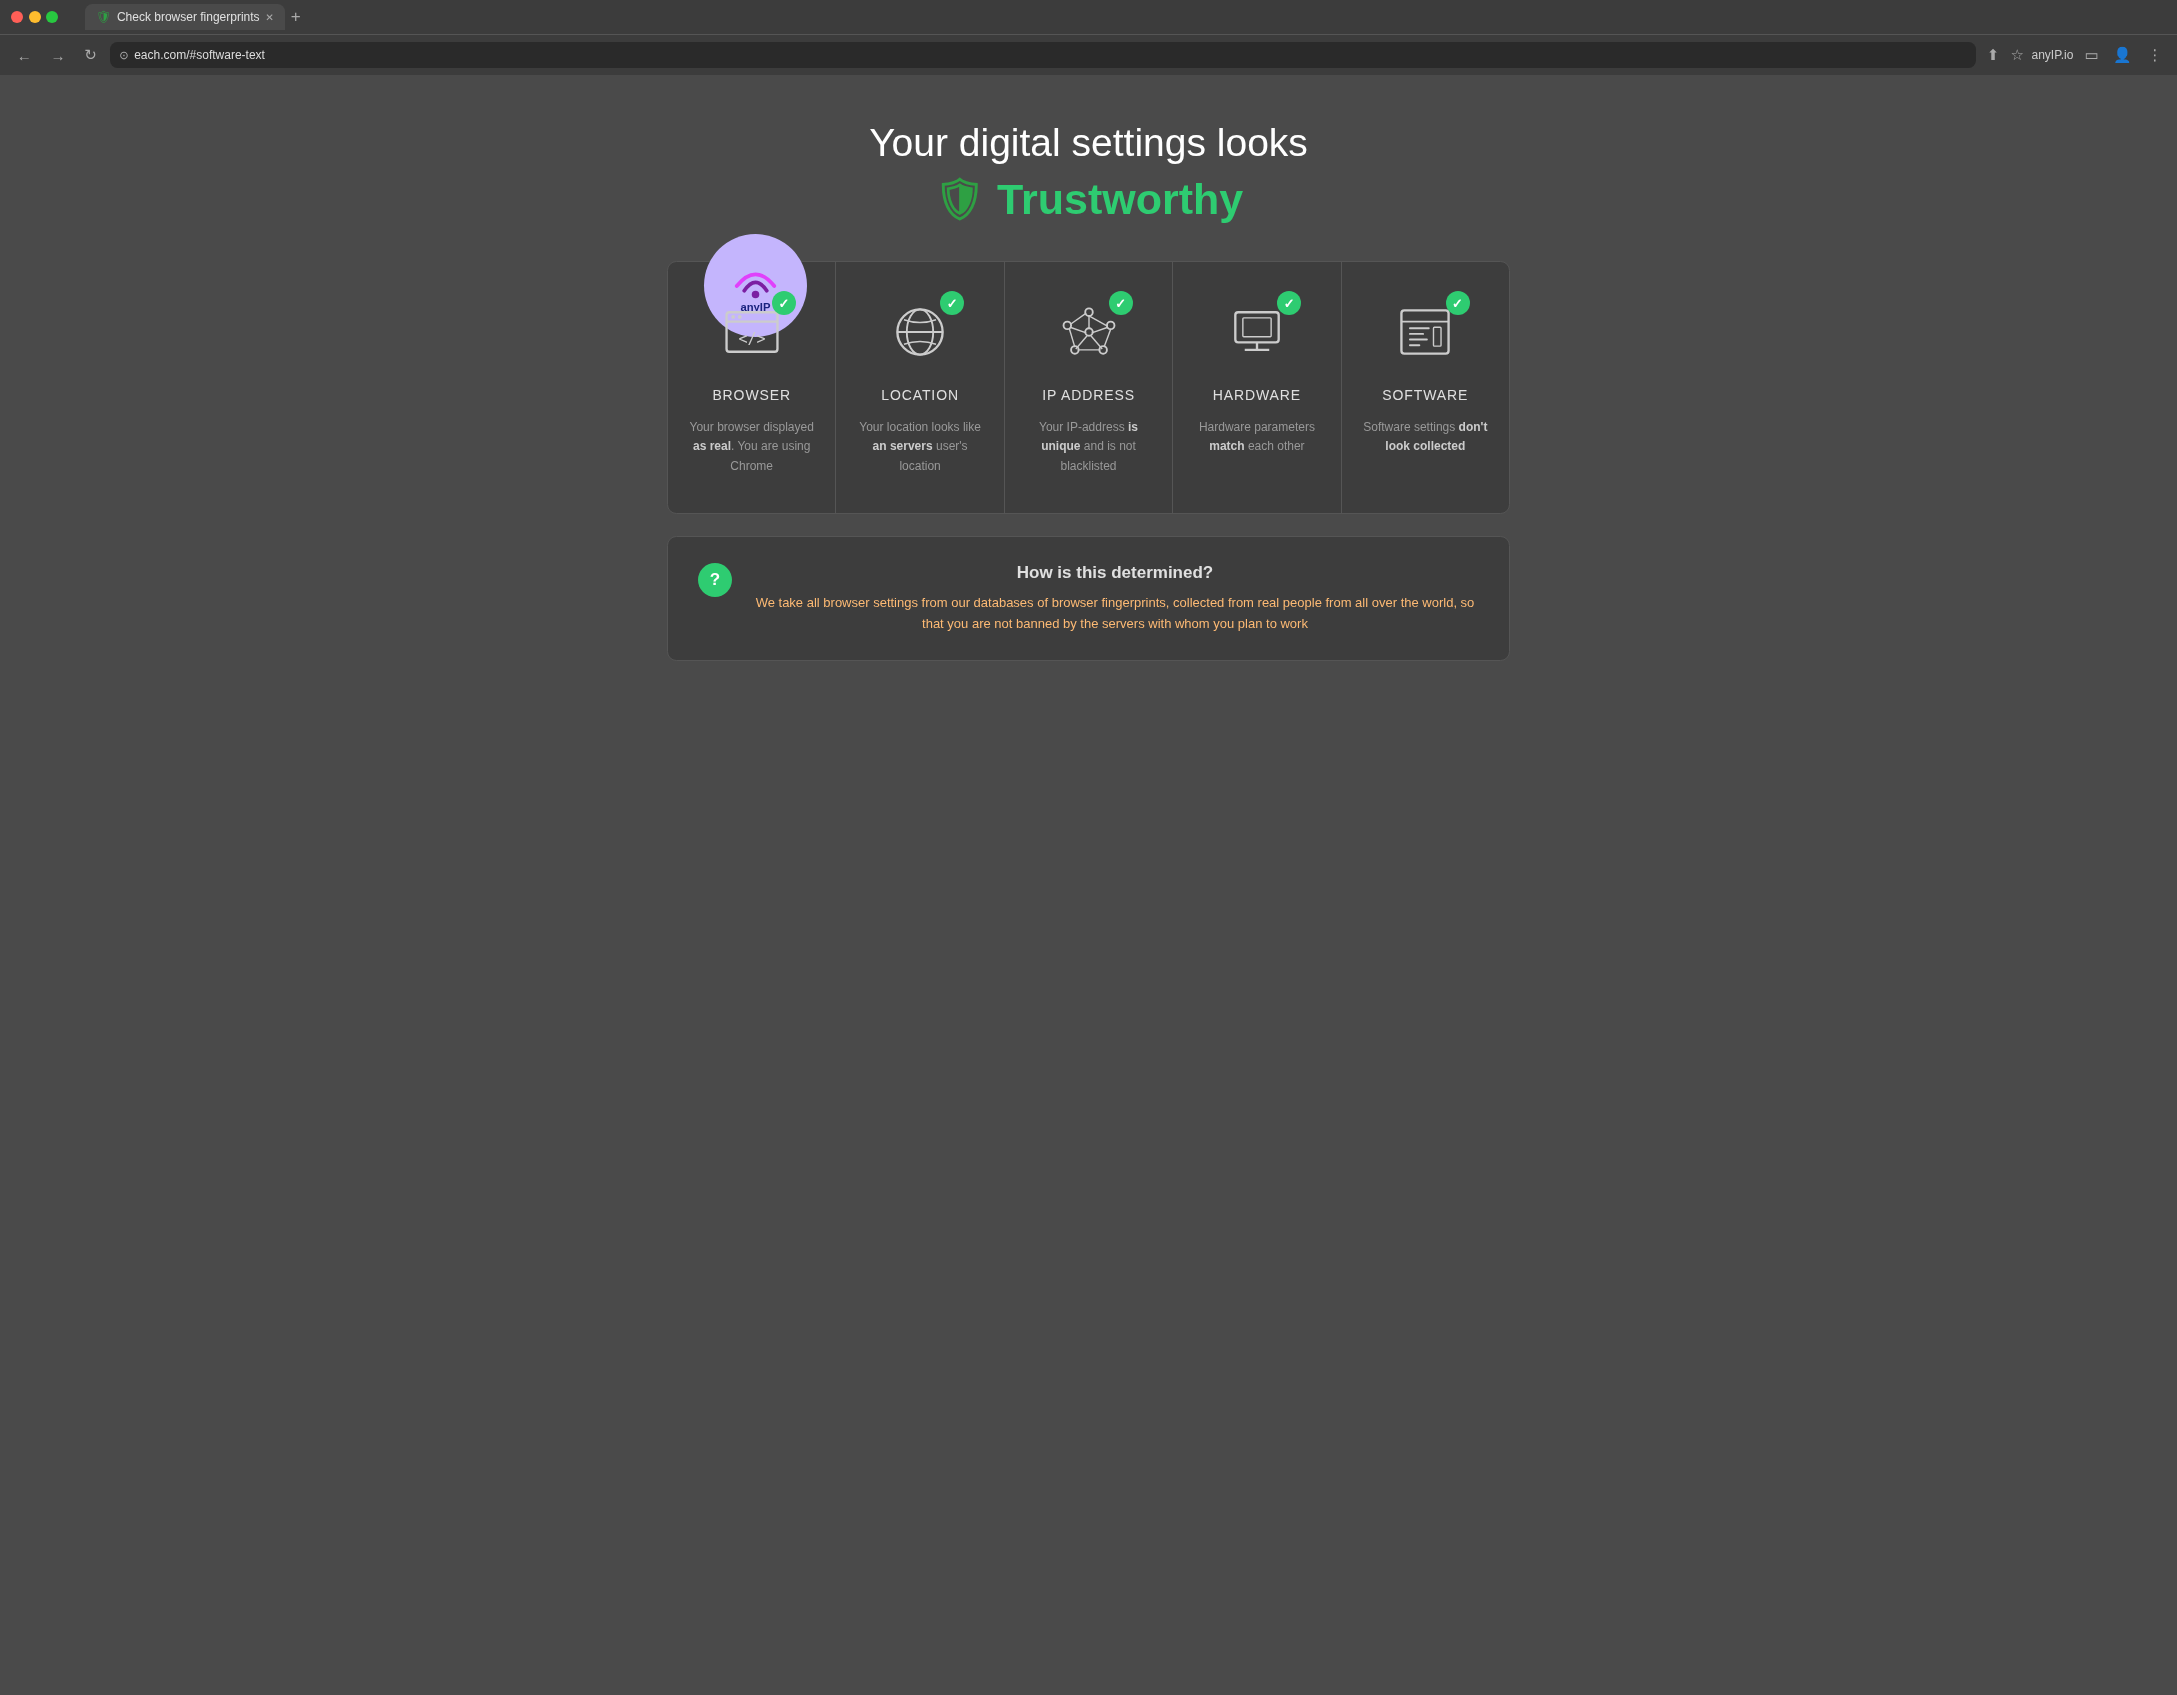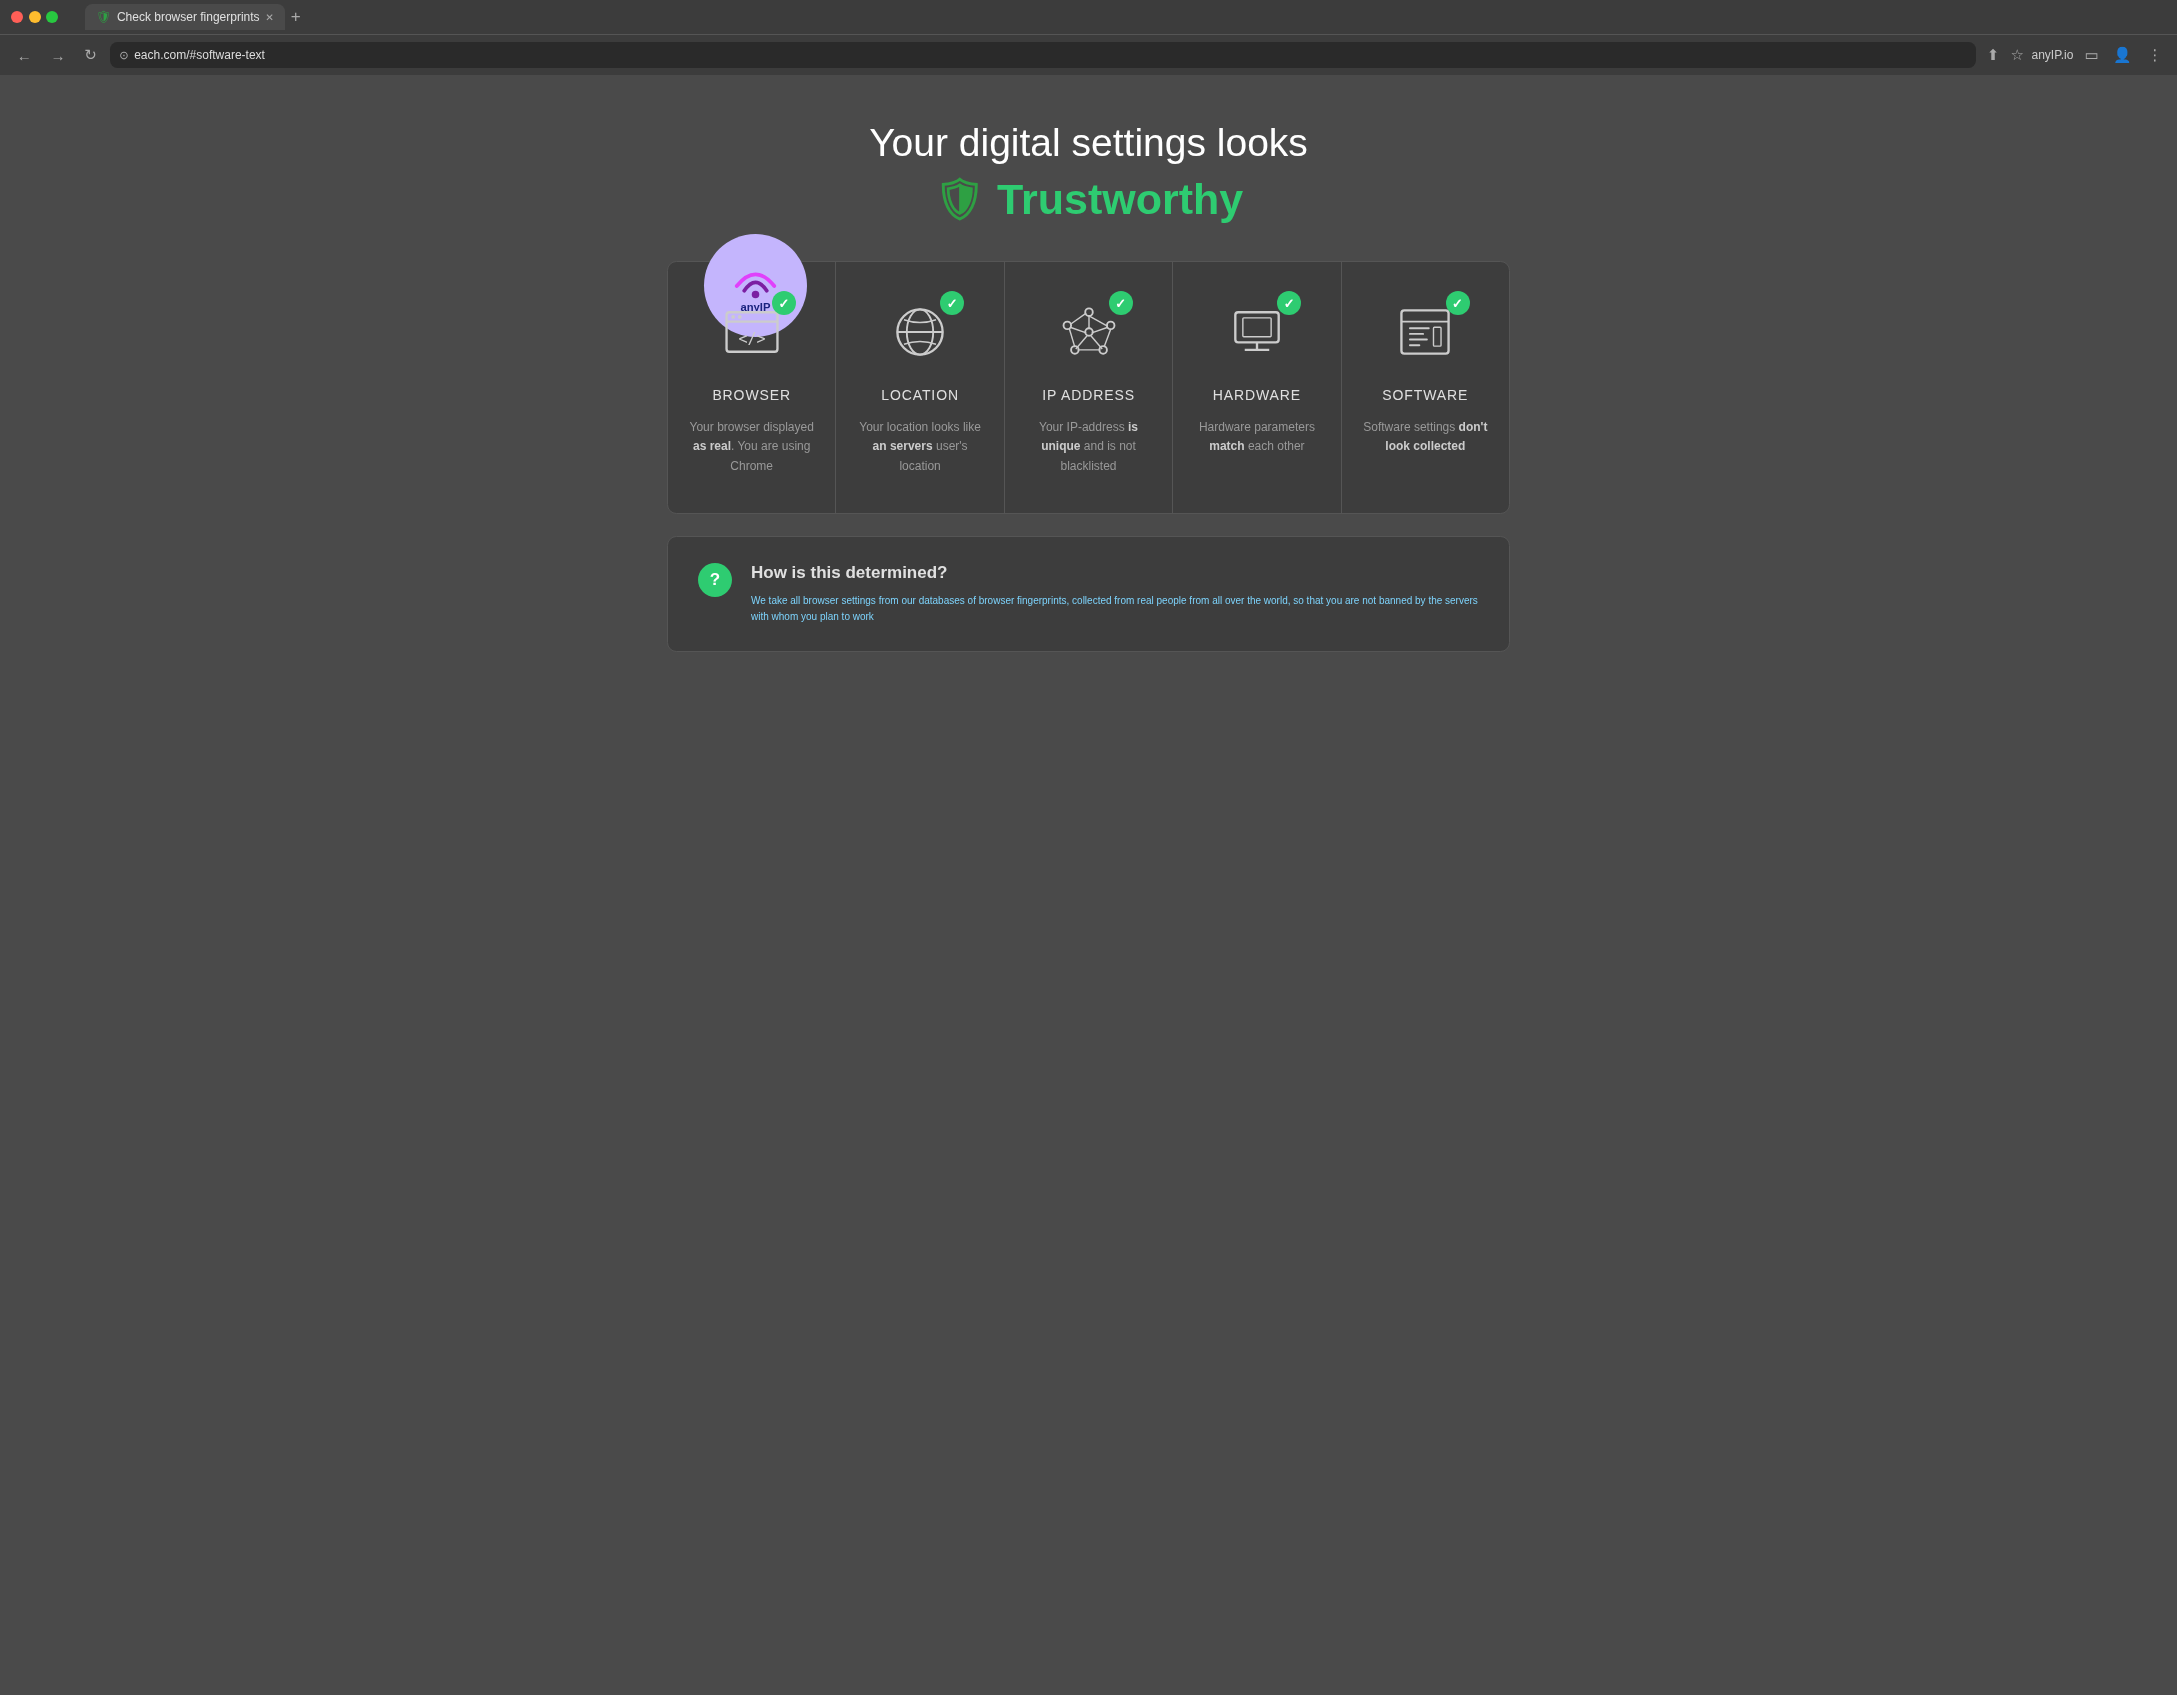--- a/index.html
+++ b/index.html
@@ -248,30 +248,30 @@
       background: #2ecc71;
       border-radius: 50%;
       display: flex;
       align-items: center;
       justify-content: center;
       color: #fff;
       font-size: 17px;
       font-weight: bold;
       flex-shrink: 0;
     }
-    .info-content { flex: 1; }
+    .info-content { flex: 1; text-align: center; }
     .info-title {
       font-size: 17px;
       color: #e0e0e0;
       font-weight: 600;
       margin-bottom: 9.4px;
     }
     .info-text {
-      font-size: 10px;
-      color: #7dd3fc;
+      font-size: 13px;
+      color: #fdba74;
       line-height: 1.6;
     }
 
     
     svg { display: block; }
   </style>
 </head>
 <body>
 
 <div class="browser-chrome">

